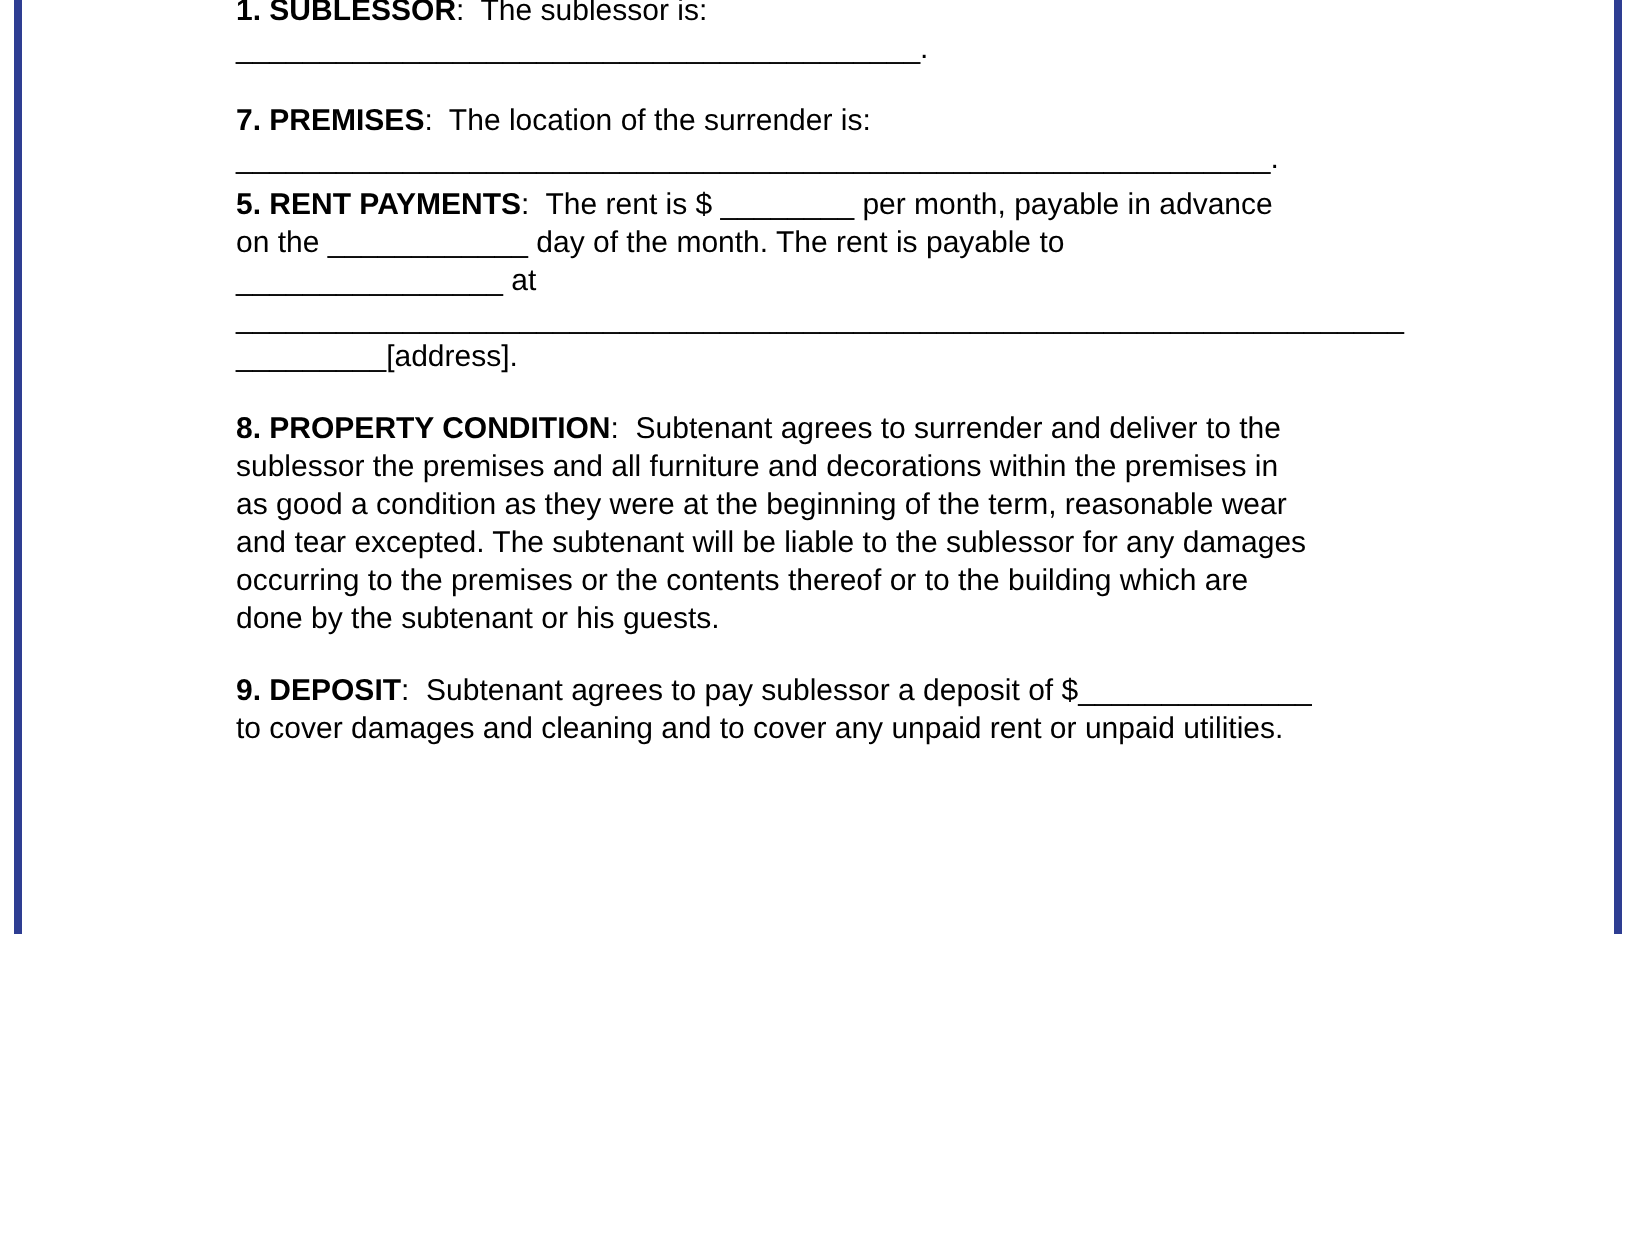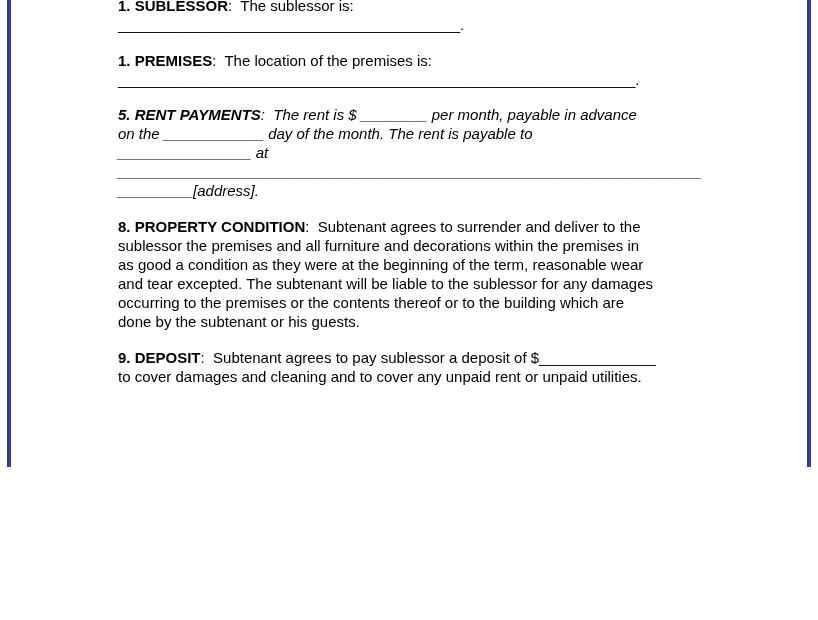--- a/index.html
+++ b/index.html
@@ -35,41 +35,40 @@
   }
   p.section {
     margin: 17px 0 0 0;
     white-space: pre-wrap;
     word-wrap: break-word;
   }
   p.section:first-child {
     margin-top: 0;
   }
   p.section.no-gap {
-    margin-top: 16px;
-    font-style: italic;
+    margin-top: 4px;
   }
   .heading {
     font-weight: 700;
   }
 </style>
 </head>
 <body>
 
 <div class="page">
   <div class="page-border left"></div>
   <div class="page-border right"></div>
 
   <div class="content">
 
     <p class="section"><span class="heading">1. SUBLESSOR</span><span>:  The sublessor is:
 _________________________________________.</span></p>
 
 
-    <p class="section"><span class="heading">1. PREMISES</span><span>:  The location of the premises is:
+    <p class="section"><span class="heading">7. PREMISES</span><span>:  The location of the surrender is:
 ______________________________________________________________.</span></p>
 
 
     <p class="section no-gap"><span class="heading">5. RENT PAYMENTS</span><span>:  The rent is $ ________ per month, payable in advance
 on the ____________ day of the month. The rent is payable to
 ________________ at
 ______________________________________________________________________
 _________[address].</span></p>
 
 

